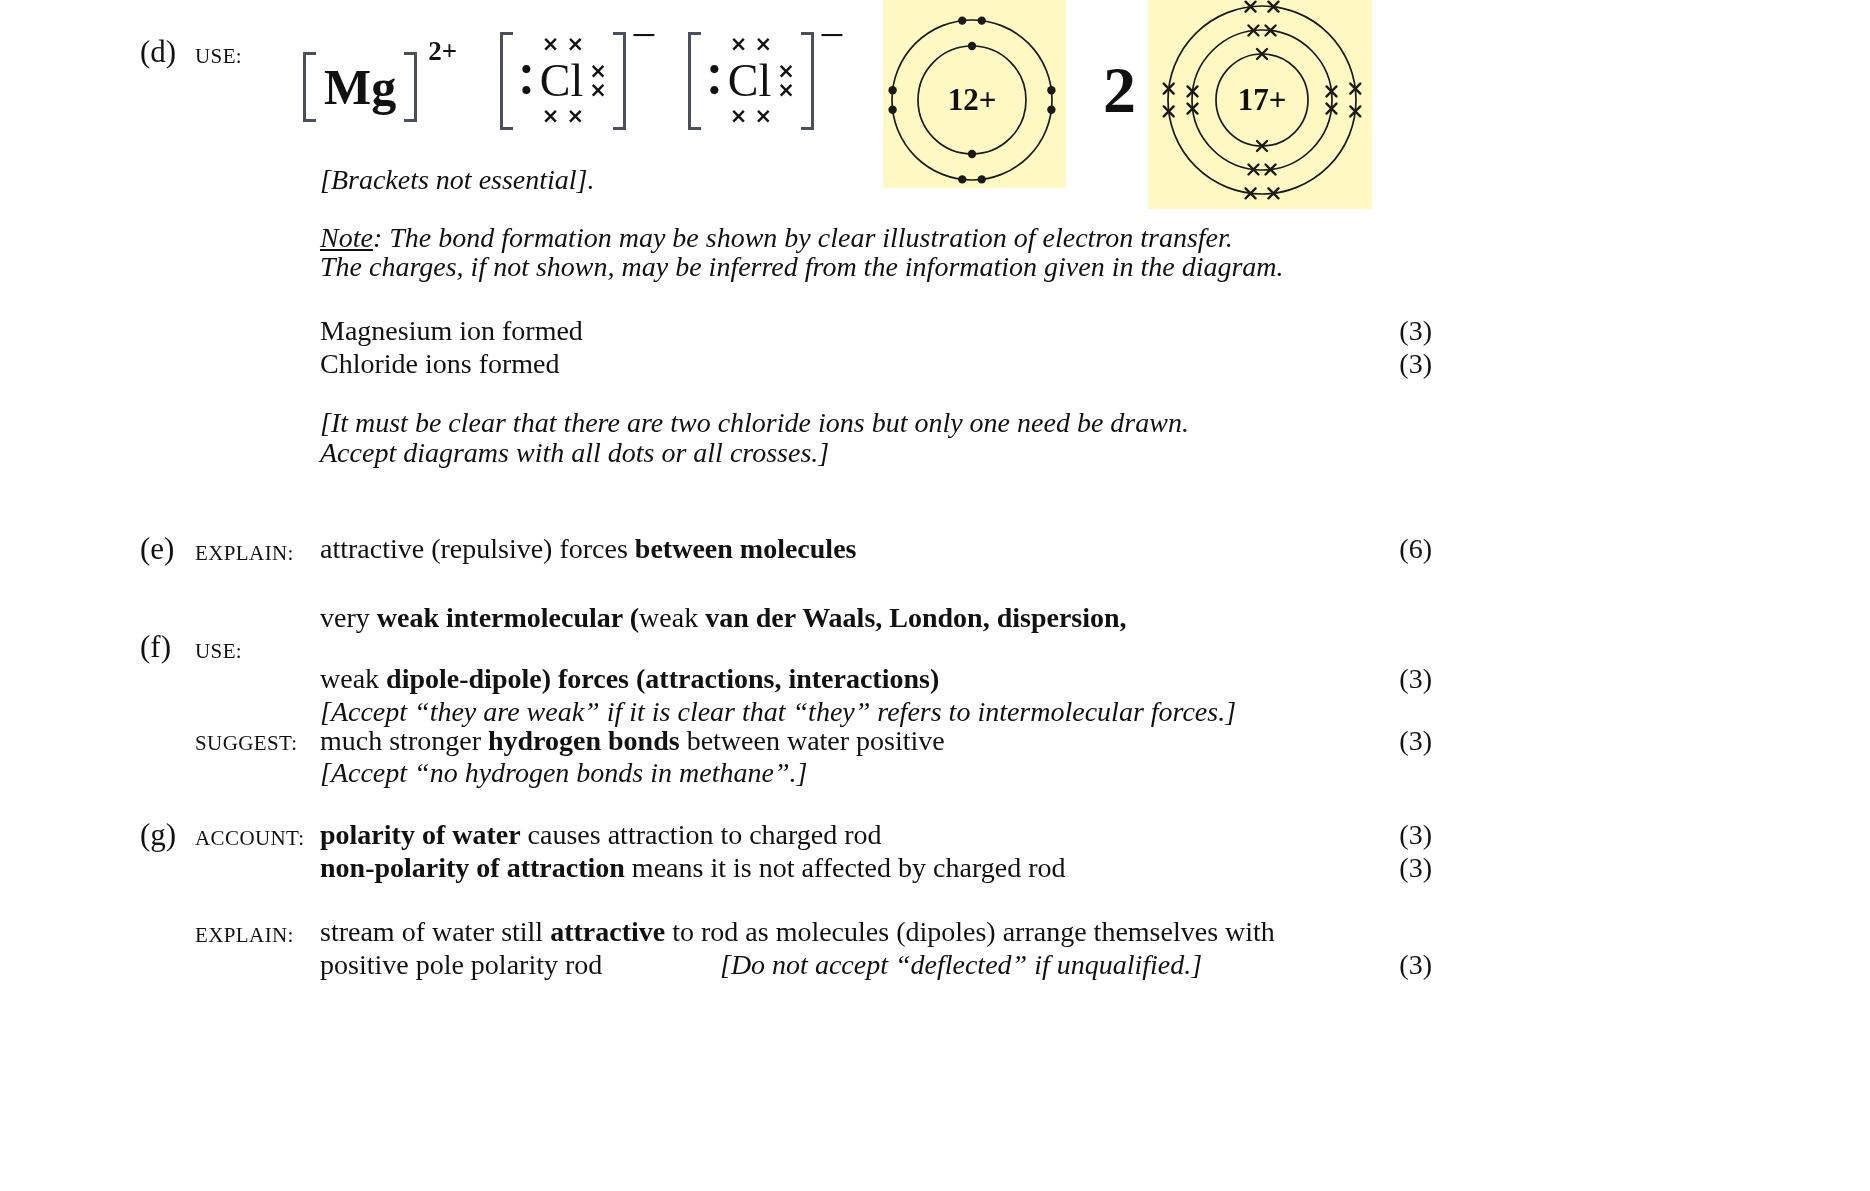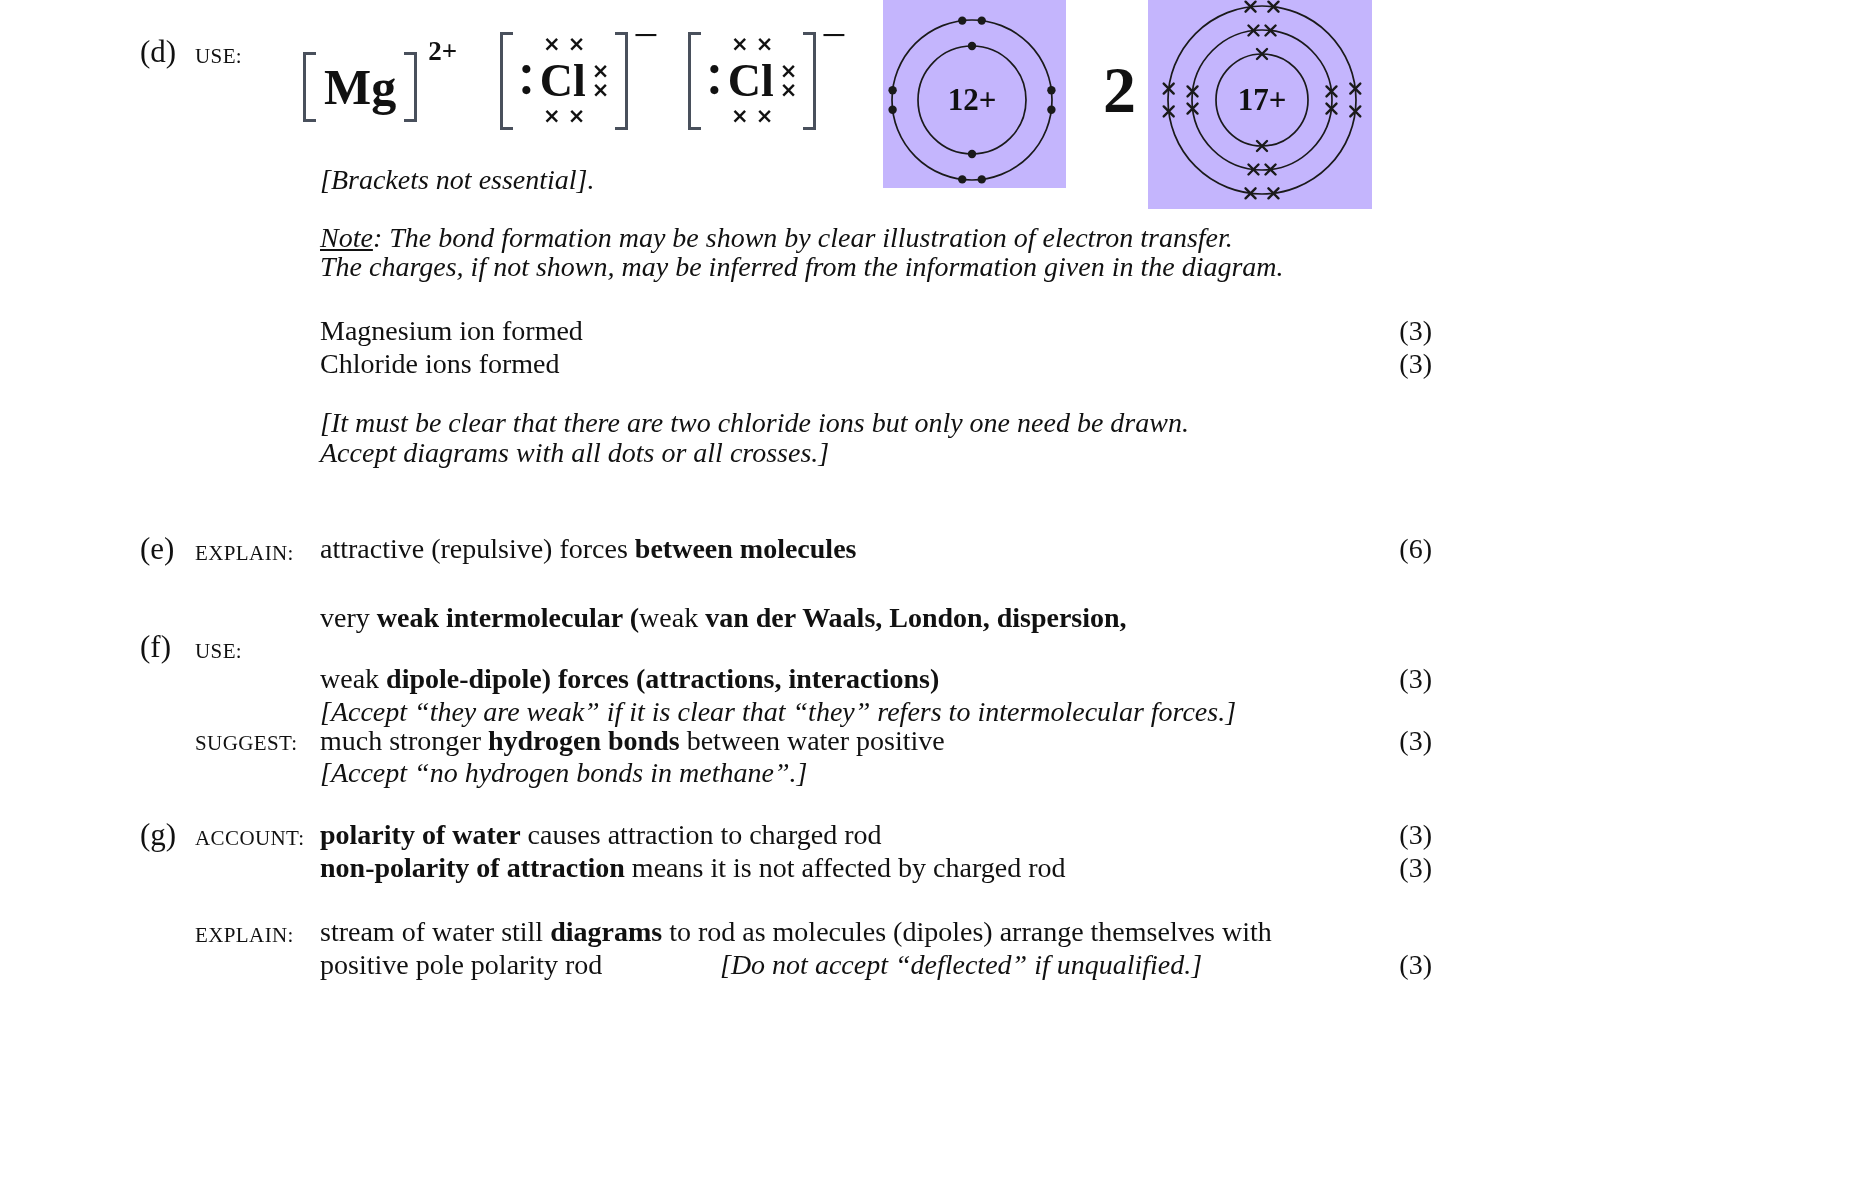--- a/index.html
+++ b/index.html
@@ -20,29 +20,29 @@
   .lewis{position:absolute;display:flex;align-items:stretch}
   .bracket{width:13px;border:3.5px solid #49505c}
   .bracket.l{border-right:0}
   .bracket.r{border-left:0}
   .lewis .charge{position:absolute;font-weight:700;line-height:1}
   .mg-body{display:flex;align-items:flex-end;padding:10px 8px}
   .mg-sym{font-size:50px;font-weight:700;line-height:1}
   .mg-charge{top:-14px;right:-40px;font-size:27px}
   .cl-grid{display:flex;flex-direction:column;align-items:center;padding:2px 6px}
   .cl-mid{display:flex;align-items:center;gap:4px}
-  .cl-sym{font-size:46px;font-weight:700;line-height:1;padding:2px 2px}
+  .cl-sym{font-size:46px;font-weight:400;line-height:1;padding:2px 2px}
   .xpair{font-family:"DejaVu Sans",sans-serif;font-weight:700;font-size:21px;line-height:1;height:22px;letter-spacing:7px;padding-left:7px}
   .xcol,.dotcol{display:flex;flex-direction:column;justify-content:center;gap:1px;
       font-family:"DejaVu Sans",sans-serif;font-weight:700;font-size:21px;line-height:.85}
   .dotcol{font-size:23px}
   .cl-charge{top:-12px;right:-26px;font-size:30px;transform:scaleX(1.5)}
 
   
-  .bohr-wrap{position:absolute;background:#c4b5fd;overflow:hidden}
+  .bohr-wrap{position:absolute;background:#fef9c3;overflow:hidden}
   .bohr-wrap svg{position:absolute;display:block}
   .coef{position:absolute;font-size:66px;font-weight:700;line-height:1}
 </style>
 </head>
 <body>
 
 <div id="page">
 
   <span class="abs part" style="left:140px;top:36px">(d)</span>
   <span class="abs directive" style="left:195px;top:46px">USE:</span>
@@ -202,21 +202,21 @@
   <div class="line" style="top:819px">
     <span><span class="seg-b">polarity of water</span><span> causes attraction to charged rod</span></span>
     <span class="mark">(3)</span>
   </div>
   <div class="line" style="top:852px">
     <span><span class="seg-b">non-polarity of attraction</span><span> means it is not affected by charged rod</span></span>
     <span class="mark">(3)</span>
   </div>
   <span class="abs directive" style="left:195px;top:925px">EXPLAIN:</span>
   <div class="line" style="top:916px">
-    <span><span>stream of water still </span><span class="seg-b">diagrams</span><span> to rod as molecules (dipoles) arrange themselves with</span></span>
+    <span><span>stream of water still </span><span class="seg-b">attractive</span><span> to rod as molecules (dipoles) arrange themselves with</span></span>
   </div>
   <div class="line" style="top:949px">
     <span><span>positive pole polarity rod</span></span>
     <span class="inline-note">[Do not accept “deflected” if unqualified.]</span>
     <span class="mark">(3)</span>
   </div>
 
 </div>
 
 </body></html>

